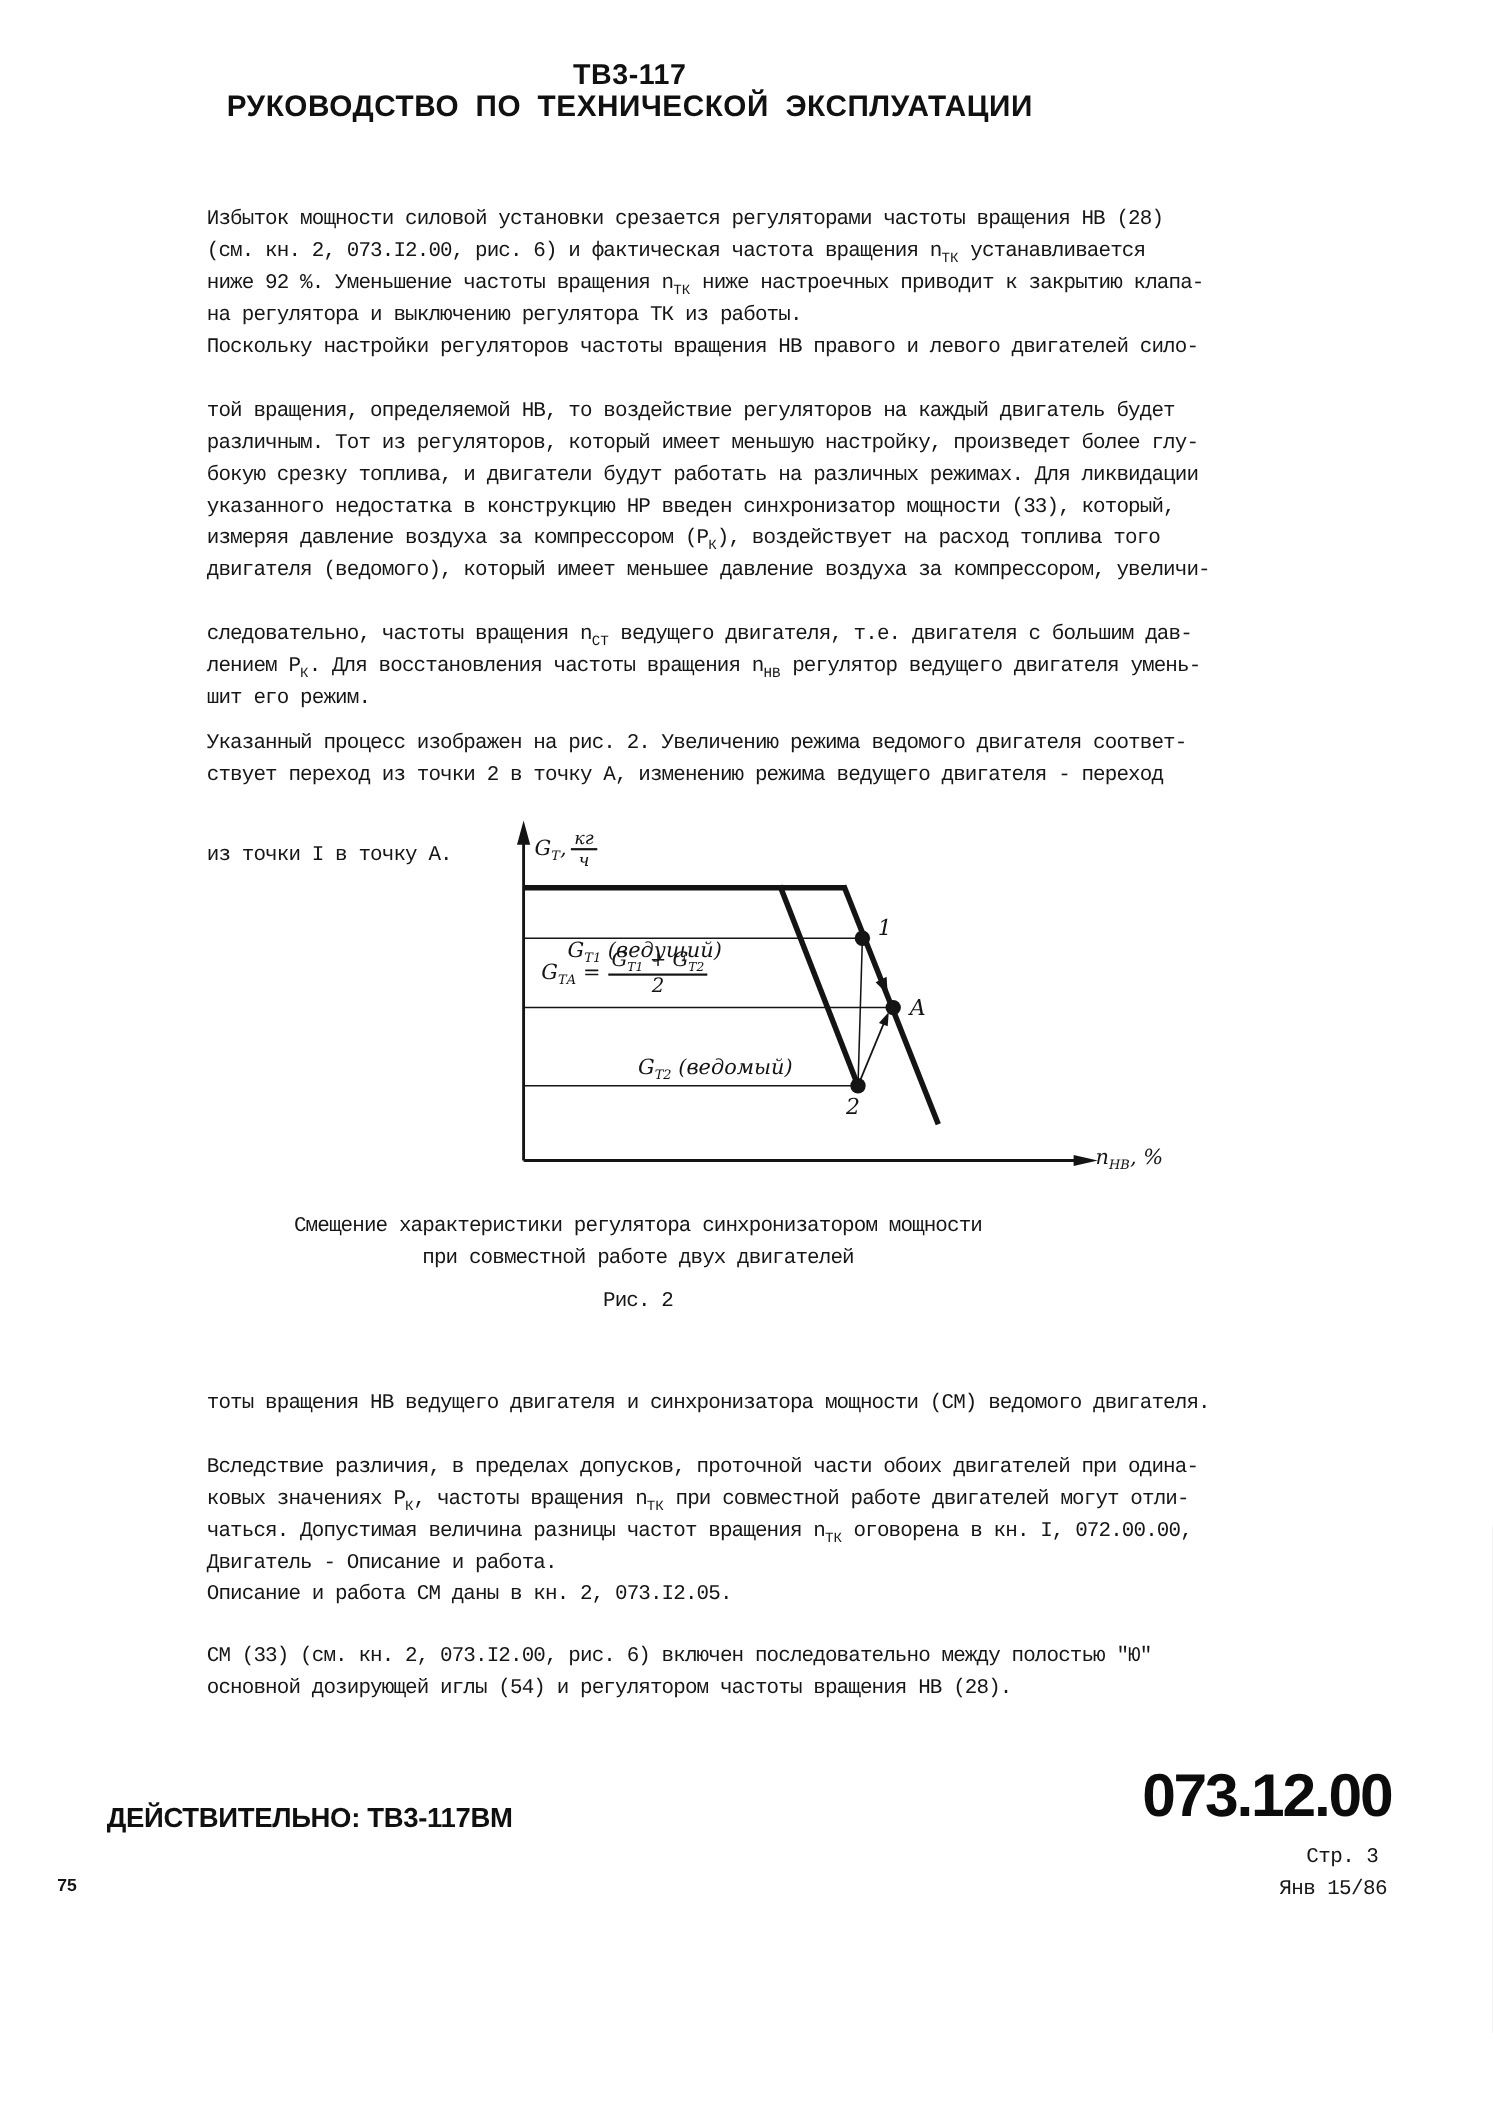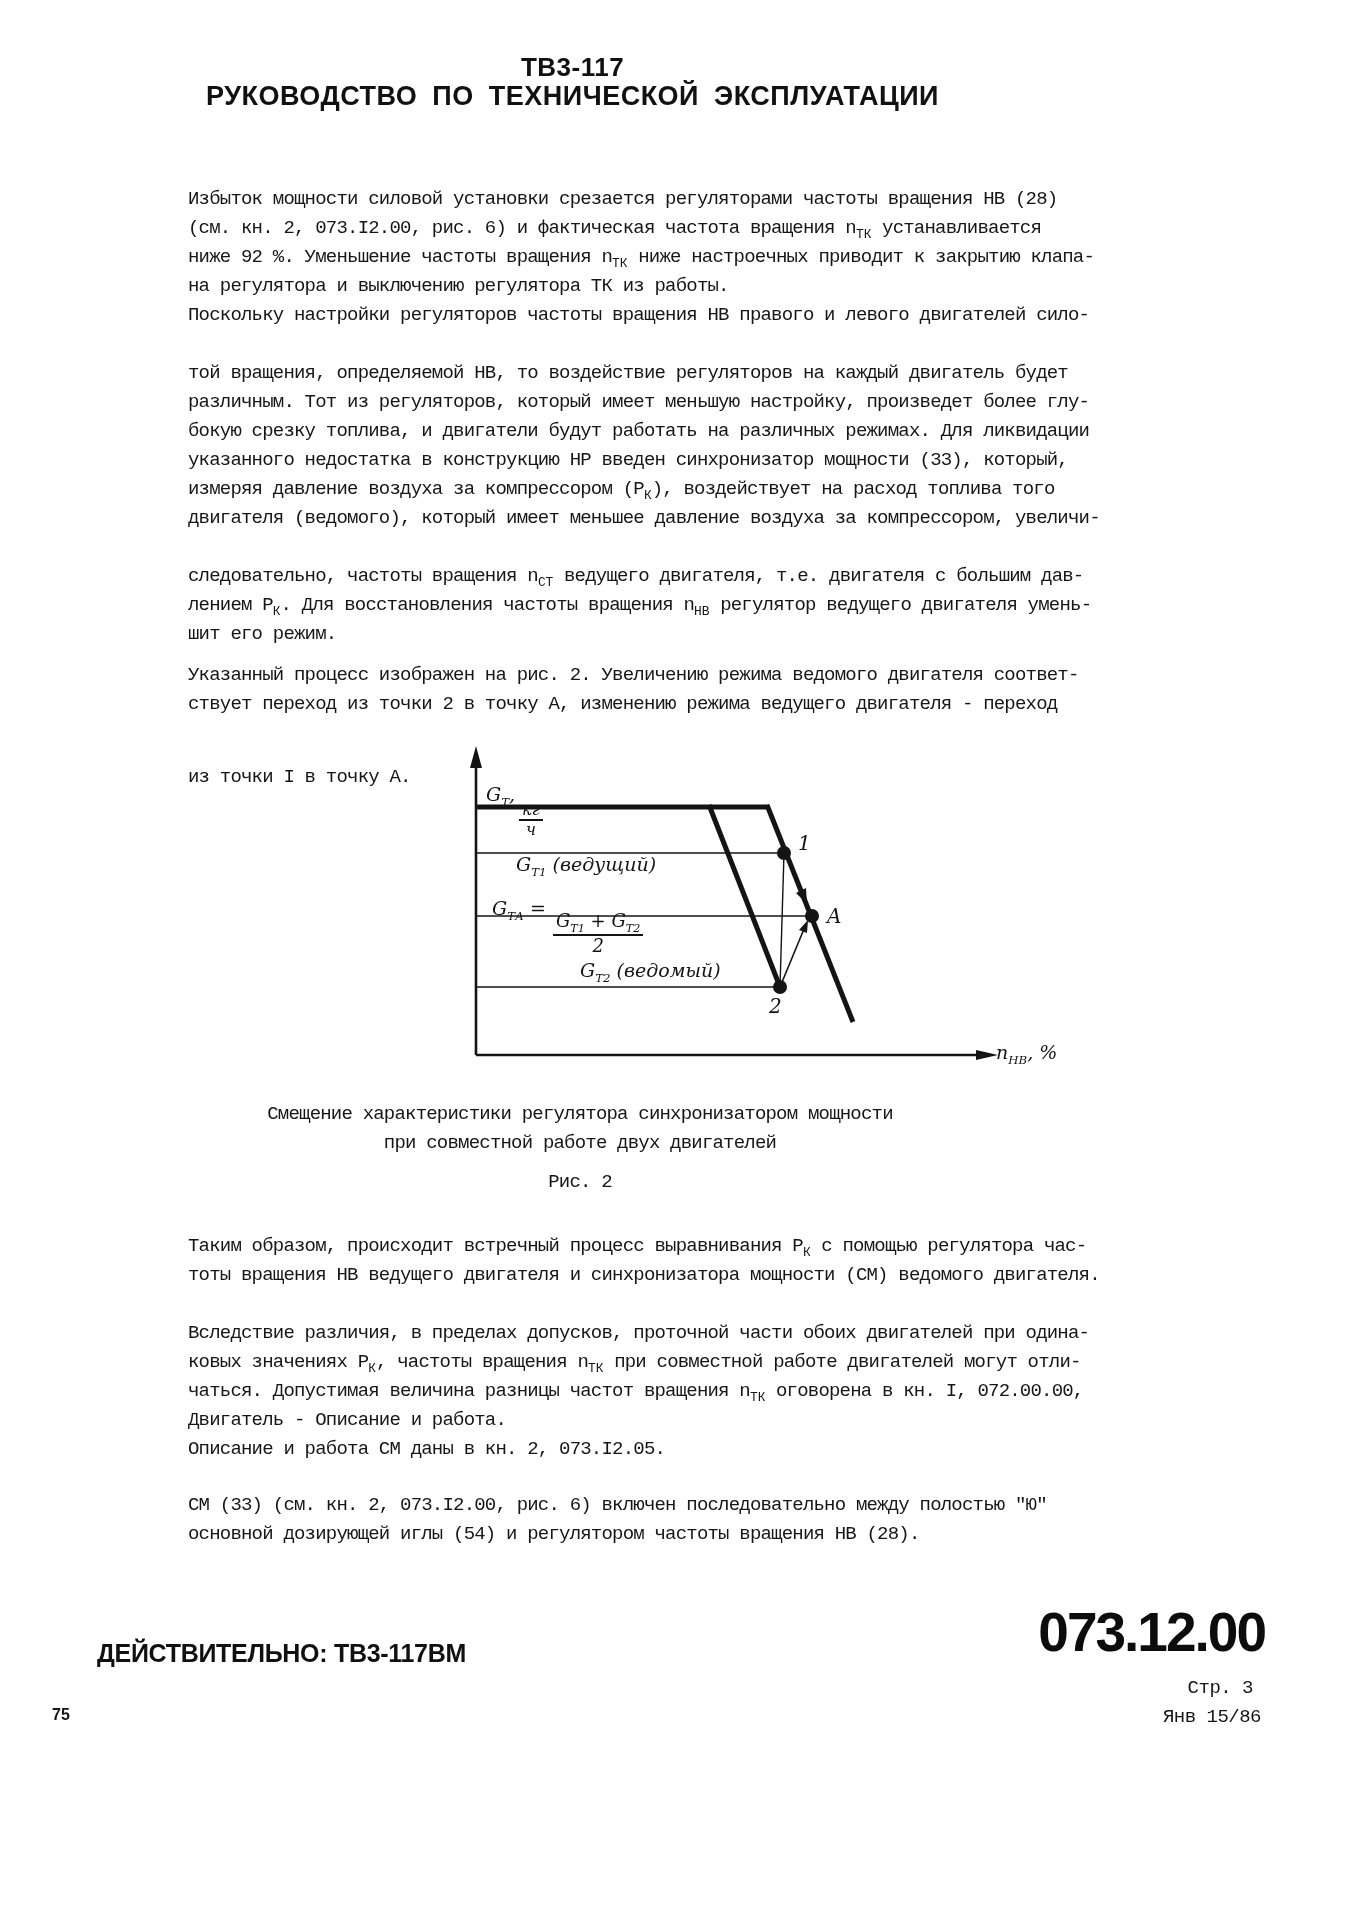--- a/index.html
+++ b/index.html
@@ -25,21 +25,21 @@
   #body-text{position:absolute; left:188px; top:0; width:960px; height:1600px;text-align:center;}
   
   #figure{position:absolute; left:420px; top:740px; width:660px; height:350px;}
   #figure svg{position:absolute; left:0; top:0;}
   .fig-label{
     position:absolute; font-family:"DejaVu Serif", serif; font-style:italic;
     font-size:19px; color:#141414; white-space:pre;
   }
   .fig-label sub{font-size:0.62em;}
   .frac{display:inline-flex; flex-direction:column; align-items:center;
-    vertical-align:middle; margin-left:4px;margin-top:48px;}
+    vertical-align:middle; margin-left:4px;}
   .frac .num{border-bottom:2px solid #141414; padding:0 3px; line-height:1.05;}
   .frac .den{line-height:1.1;}
   #fig-formula{display:flex; align-items:center;}
   #fig-formula .frac{margin-left:7px; font-size:18px;}
   .pt-label{font-size:20px;}
   
   #caption{position:absolute; left:180px; top:0; width:800px;}
   .cap-line{position:absolute; left:0; width:100%; text-align:center;
     font-family:"Liberation Mono", monospace; font-size:19px; letter-spacing:-0.8px;}
   #cap1{top:1103px;} #cap2{top:1132px;} #cap3{top:1171px;}
@@ -78,21 +78,20 @@
       <div class="tline" style="top: 418px;">бокую срезку топлива, и двигатели будут работать на различных режимах. Для ликвидации</div>
       <div class="tline" style="top: 447px;">указанного недостатка в конструкцию НР введен синхронизатор мощности (33), который,</div>
       <div class="tline" style="top: 476px;">измеряя давление воздуха за компрессором (Р<sub>К</sub>), воздействует на расход топлива того</div>
       <div class="tline" style="top: 505px;">двигателя (ведомого), который имеет меньшее давление воздуха за компрессором, увеличи-</div>
       <div class="tline" style="top: 563px;">следовательно, частоты вращения n<sub>СТ</sub> ведущего двигателя, т.е. двигателя с большим дав-</div>
       <div class="tline" style="top: 592px;">лением Р<sub>К</sub>. Для восстановления частоты вращения n<sub>НВ</sub> регулятор ведущего двигателя умень-</div>
       <div class="tline" style="top: 621px;">шит его режим.</div>
       <div class="tline" style="top: 662px;">Указанный процесс изображен на рис. 2. Увеличению режима ведомого двигателя соответ-</div>
       <div class="tline" style="top: 691px;">ствует переход из точки 2 в точку А, изменению режима ведущего двигателя - переход</div>
       <div class="tline" style="top: 720px; margin-top: 44px;">из точки I в точку А.</div>
-      <div class="tline" style="top: 1233px;">Таким образом, происходит встречный процесс выравнивания Р<sub>К</sub> с помощью регулятора час-</div>
       <div class="tline" style="top: 1262px;">тоты вращения НВ ведущего двигателя и синхронизатора мощности (СМ) ведомого двигателя.</div>
       <div class="tline" style="top: 1320px;">Вследствие различия, в пределах допусков, проточной части обоих двигателей при одина-</div>
       <div class="tline" style="top: 1349px;">ковых значениях Р<sub>К</sub>, частоты вращения n<sub>ТК</sub> при совместной работе двигателей могут отли-</div>
       <div class="tline" style="top: 1378px;">чаться. Допустимая величина разницы частот вращения n<sub>ТК</sub> оговорена в кн. I, 072.00.00,</div>
       <div class="tline" style="top: 1407px;">Двигатель - Описание и работа.</div>
       <div class="tline" style="top: 1436px;">Описание и работа СМ даны в кн. 2, 073.I2.05.</div>
       <div class="tline" style="top: 1492px;">СМ (33) (см. кн. 2, 073.I2.00, рис. 6) включен последовательно между полостью "Ю"</div>
       <div class="tline" style="top: 1521px;">основной дозирующей иглы (54) и регулятором частоты вращения НВ (28).</div>
     </div>
 

